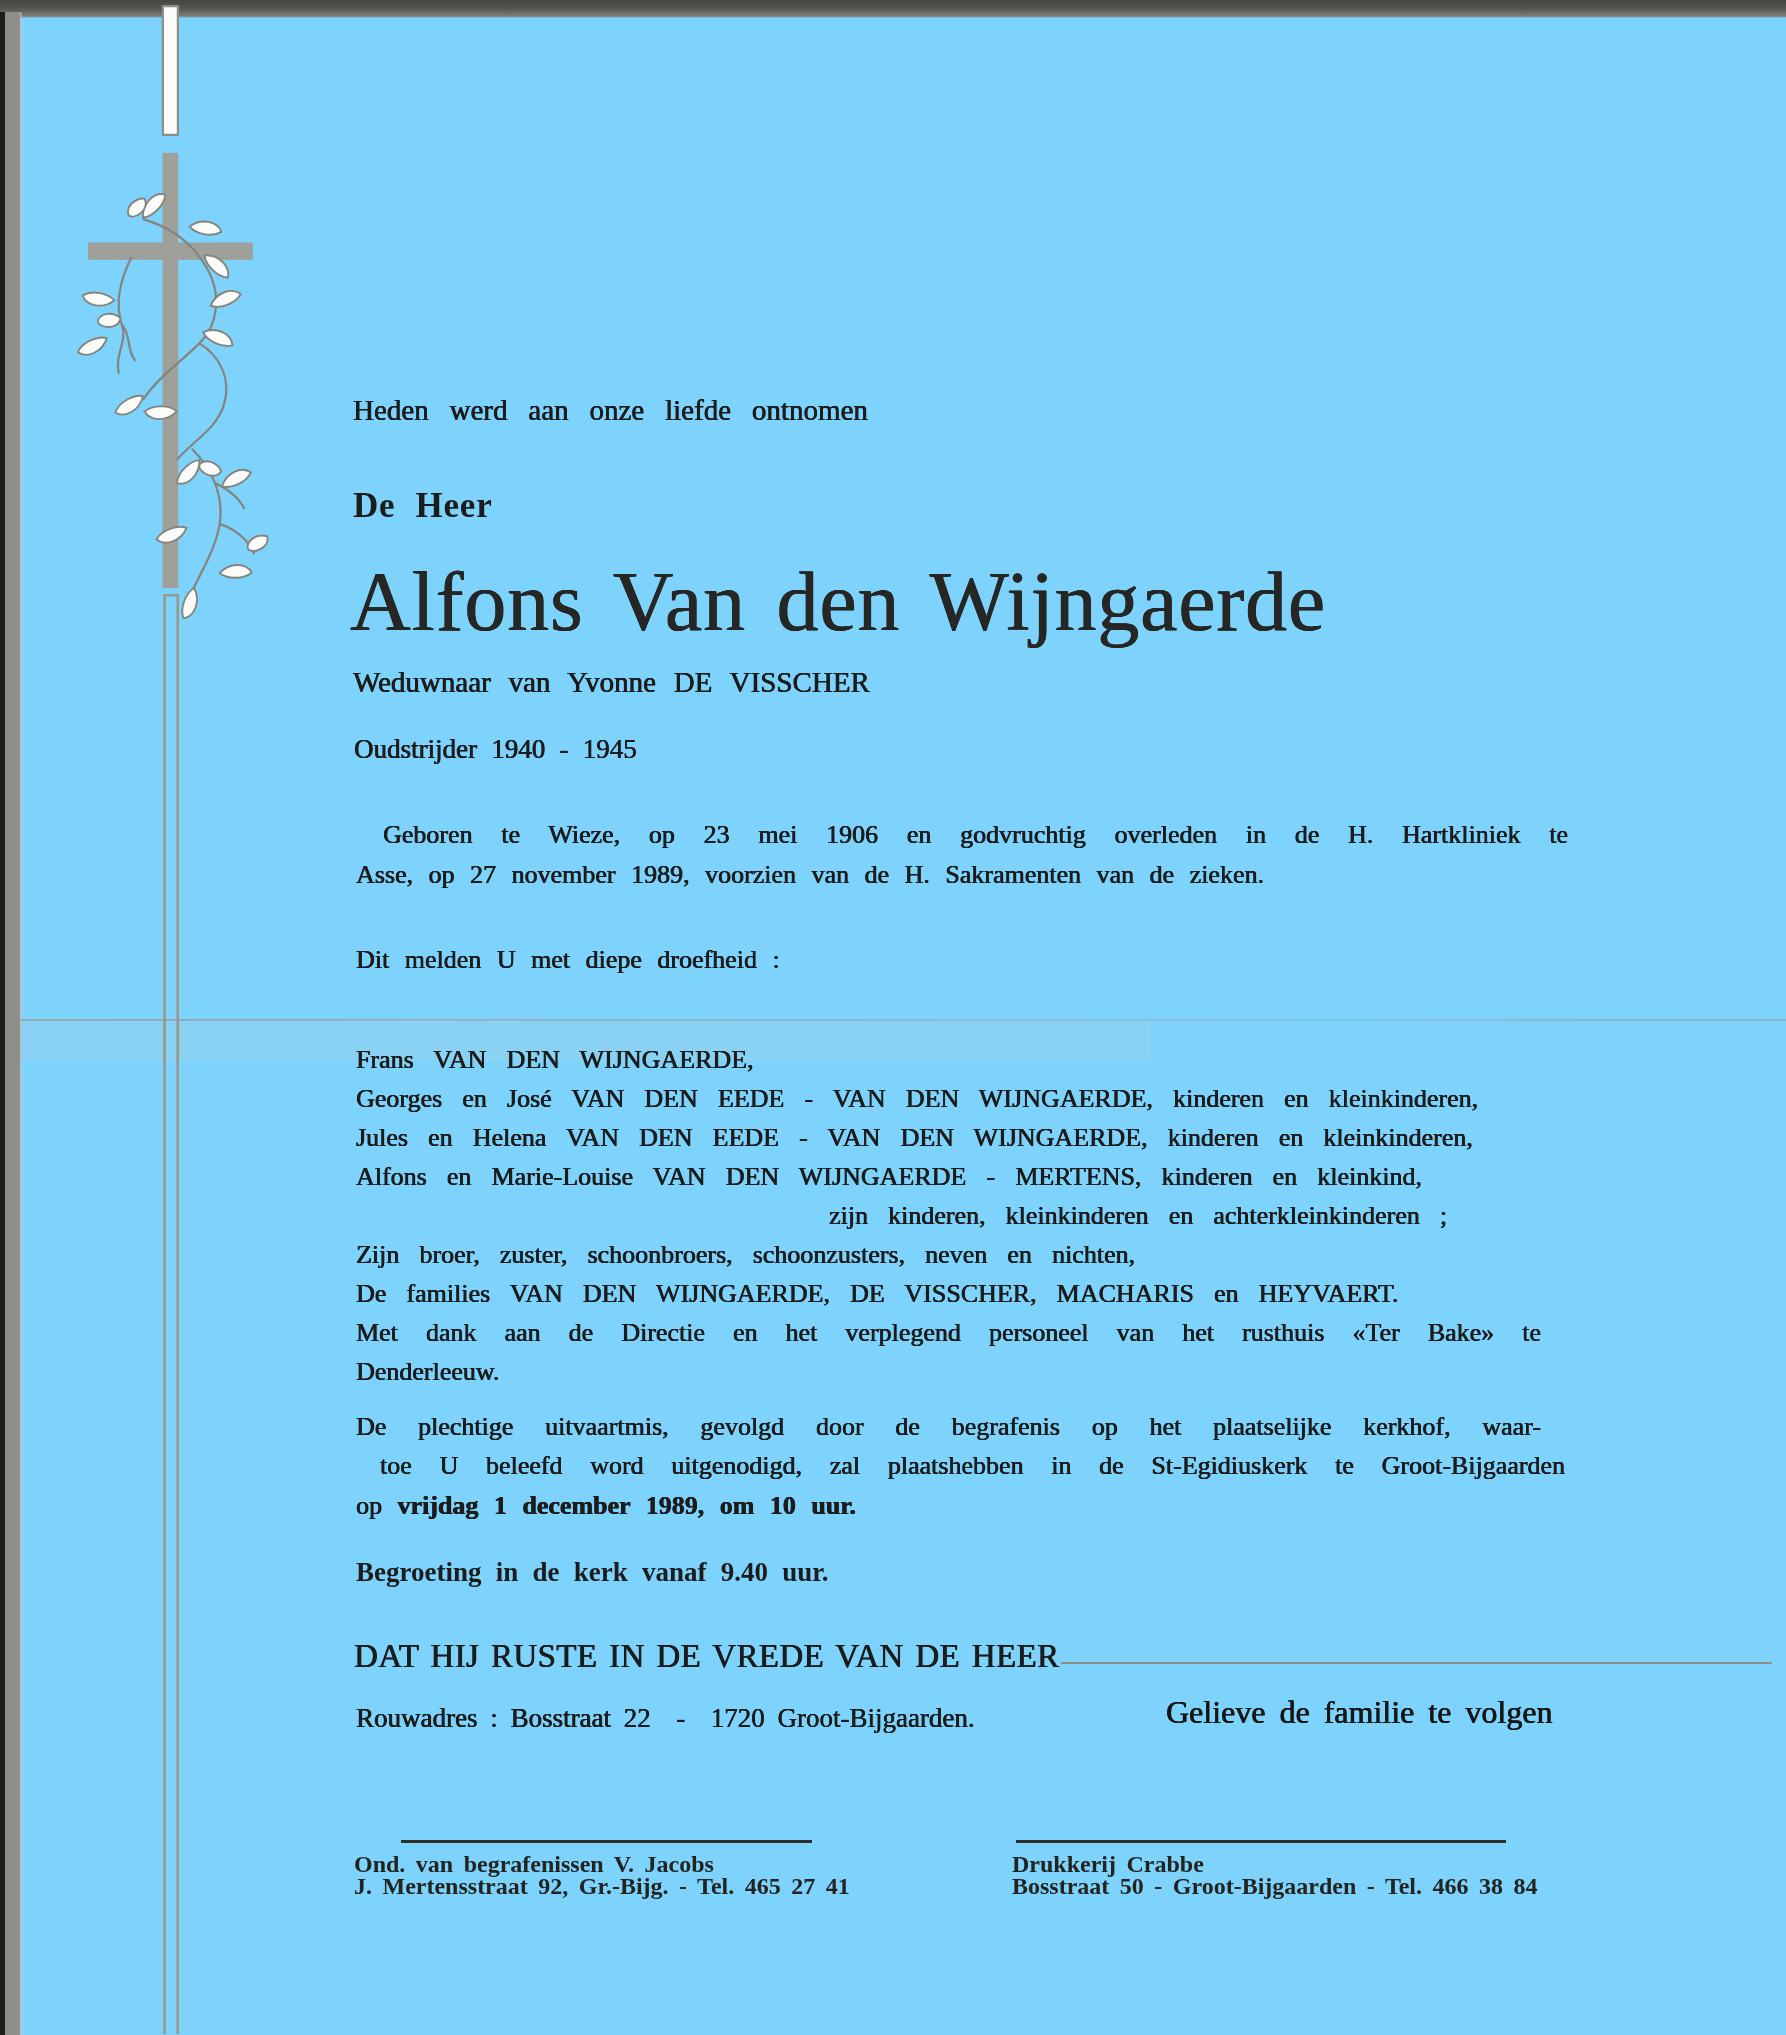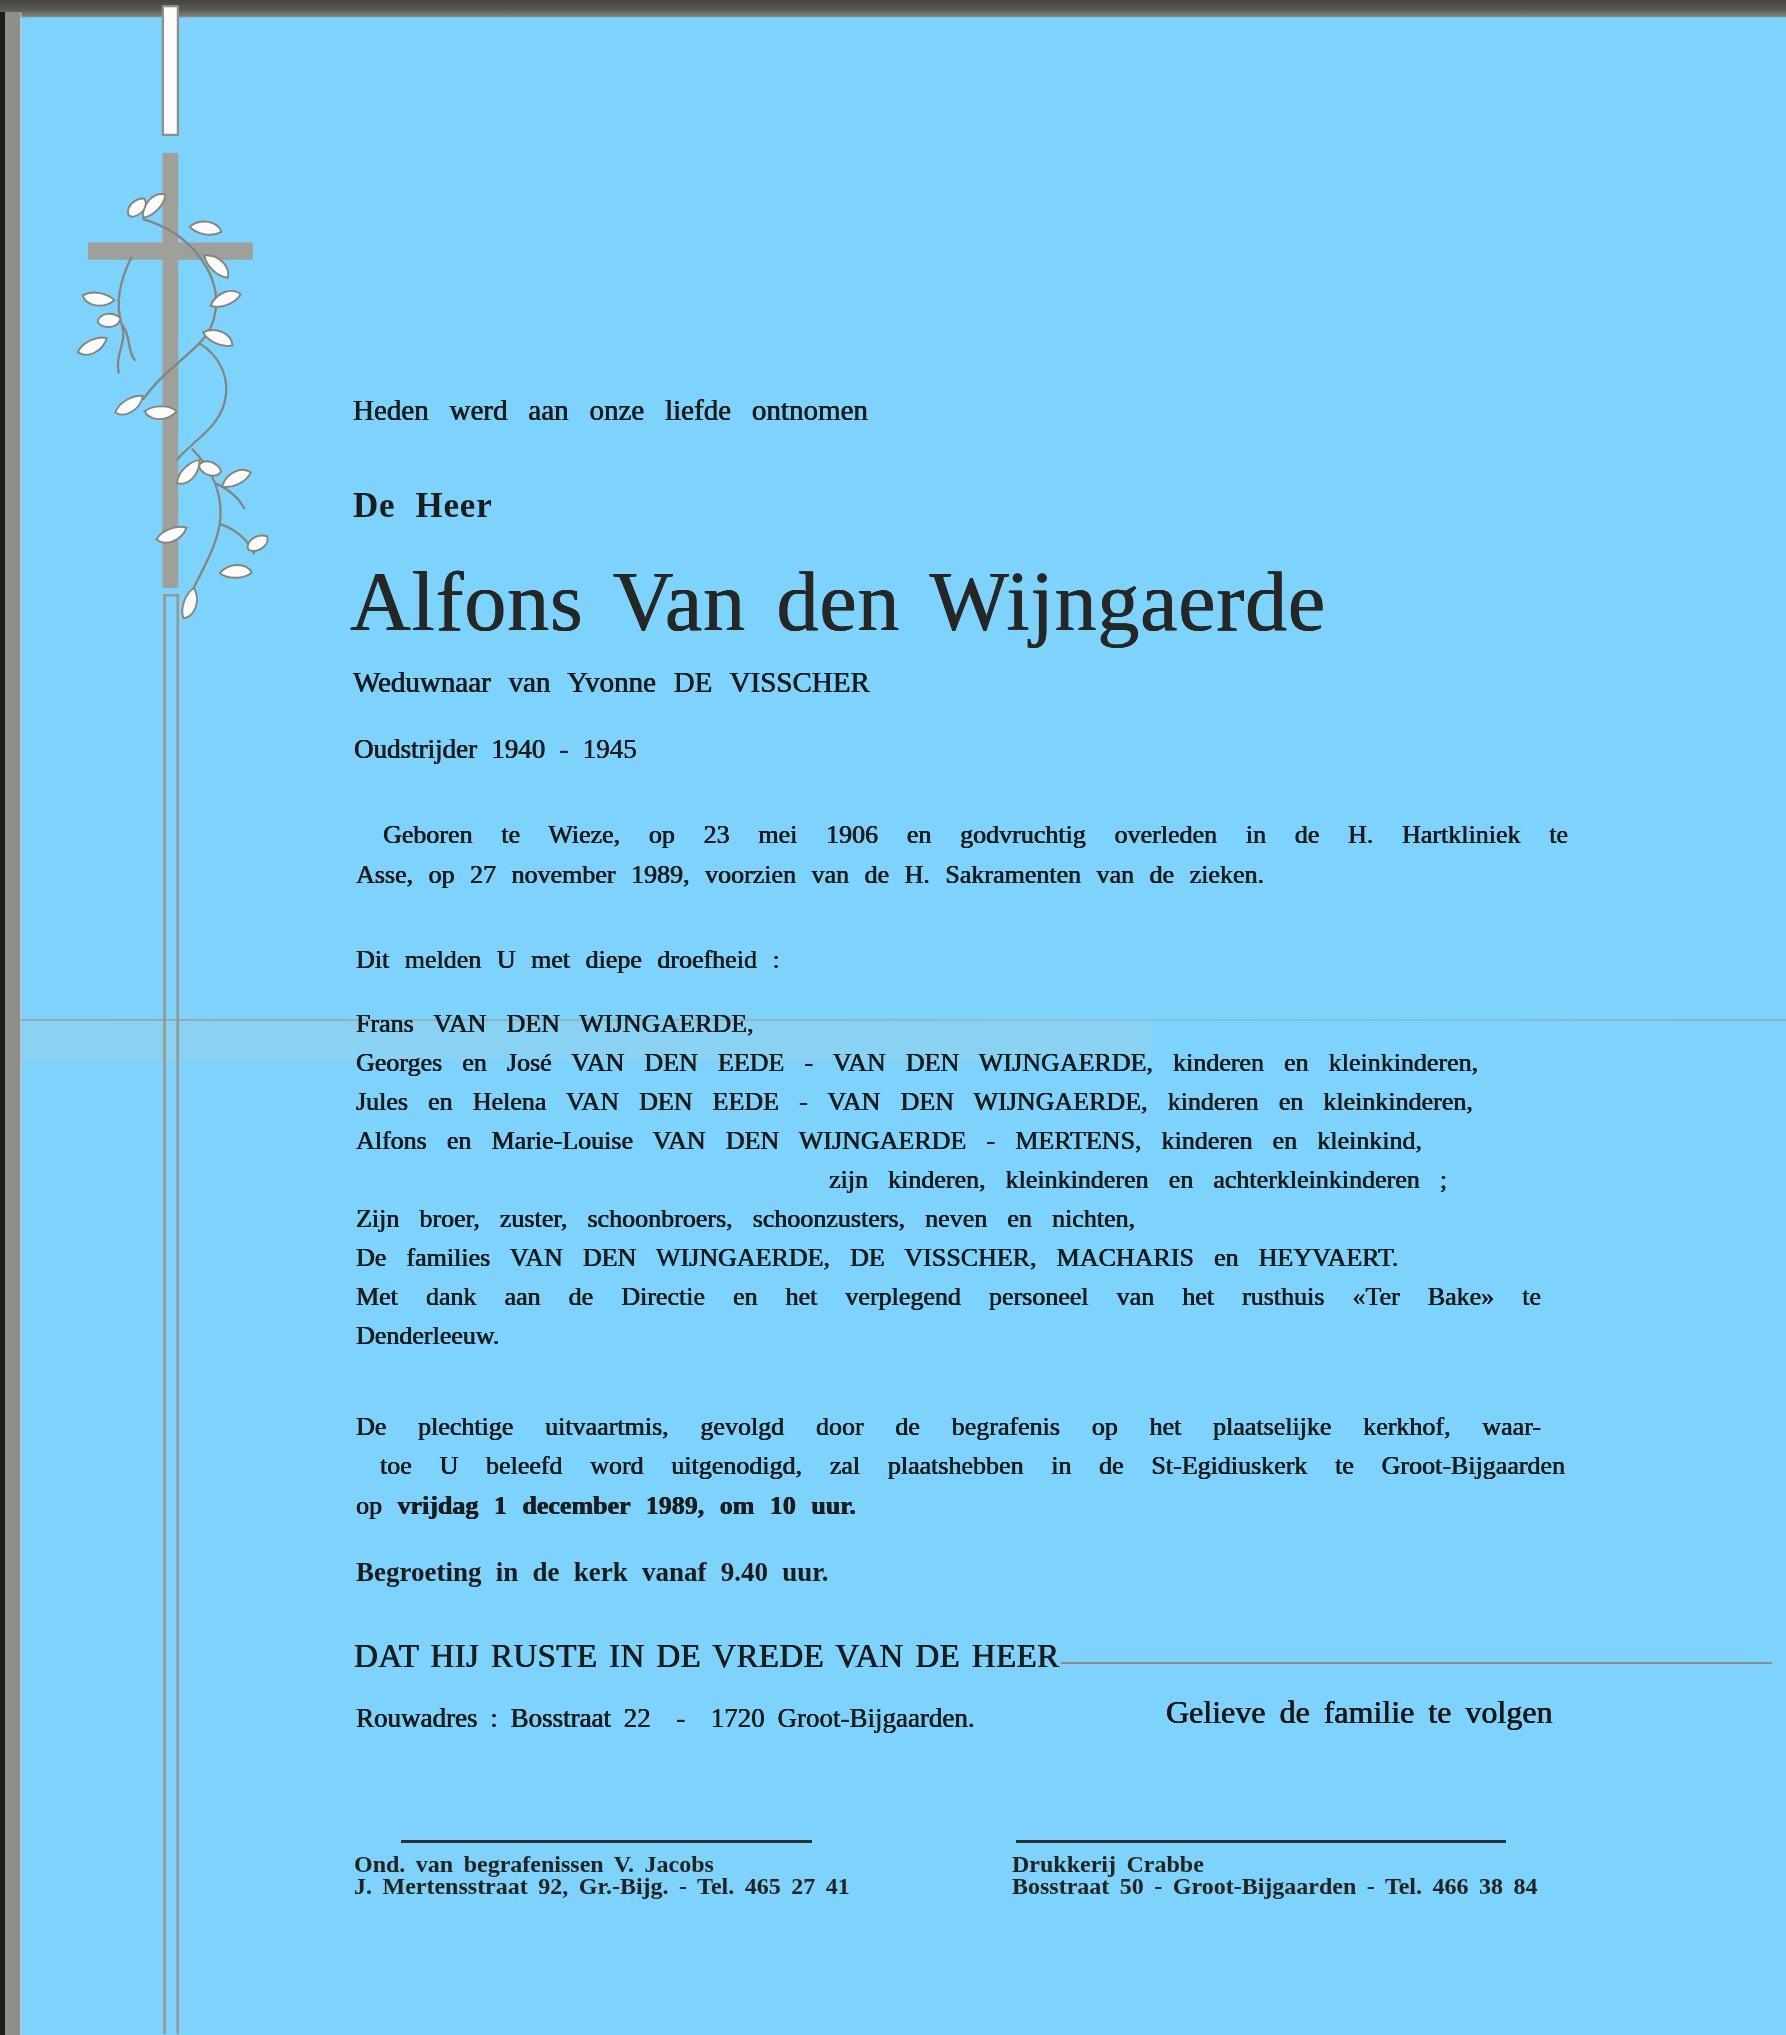--- a/index.html
+++ b/index.html
@@ -39,21 +39,21 @@
   .thick{text-shadow:0.4px 0 0 currentColor,-0.3px 0 0 currentColor;}
   .opening{left:353px;top:393px;font-size:29px;word-spacing:13.6px;}
   .deheer{left:353px;top:485px;font-size:35px;font-weight:700;word-spacing:10.5px;letter-spacing:0.8px;}
   .name{left:350px;top:558px;font-size:84px;word-spacing:9px;letter-spacing:0.8px;color:#262624;line-height:1.05;}
   .widower{left:353px;top:665px;font-size:29px;word-spacing:10.5px;}
   .veteran{left:354px;top:734px;font-size:27px;word-spacing:7.5px;}
   .stretch{white-space:normal;text-align:justify;text-align-last:justify;}
   .bornl1{left:356px;top:820px;width:1185px;font-size:26px;word-spacing:6px;margin-left:27px;}
   .bornl2{left:356px;top:860px;font-size:26px;word-spacing:9px;}
   .announce{left:356px;top:945px;font-size:26px;word-spacing:9px;}
-  .family{left:356px;top:1004px;width:1191px;font-size:26px;word-spacing:13.6px;}
+  .family{left:356px;top:1040px;width:1191px;font-size:26px;word-spacing:13.6px;}
   .family .fl{height:39px;line-height:39px;white-space:nowrap;}
   .family .fl.indent{padding-left:473px;}
   .family .fl.wide{width:1185px;white-space:normal;text-align:justify;text-align-last:justify;}
   .funl1{left:356px;top:1412px;width:1185px;font-size:26px;word-spacing:6px;}
   .funl2{left:356px;top:1451px;width:1185px;font-size:26px;word-spacing:6px;margin-left:24px;}
   .funl3{left:356px;top:1491px;font-size:26px;word-spacing:9px;text-align:center;}
   .funl3 b{font-weight:700;}
   .greeting{left:356px;top:1557px;font-size:27px;font-weight:700;word-spacing:7.5px;}
   .rest{left:354px;top:1637px;font-size:33px;word-spacing:3px;letter-spacing:0.4px;}
   .mourning{left:356px;top:1703px;font-size:27px;word-spacing:6px;}

